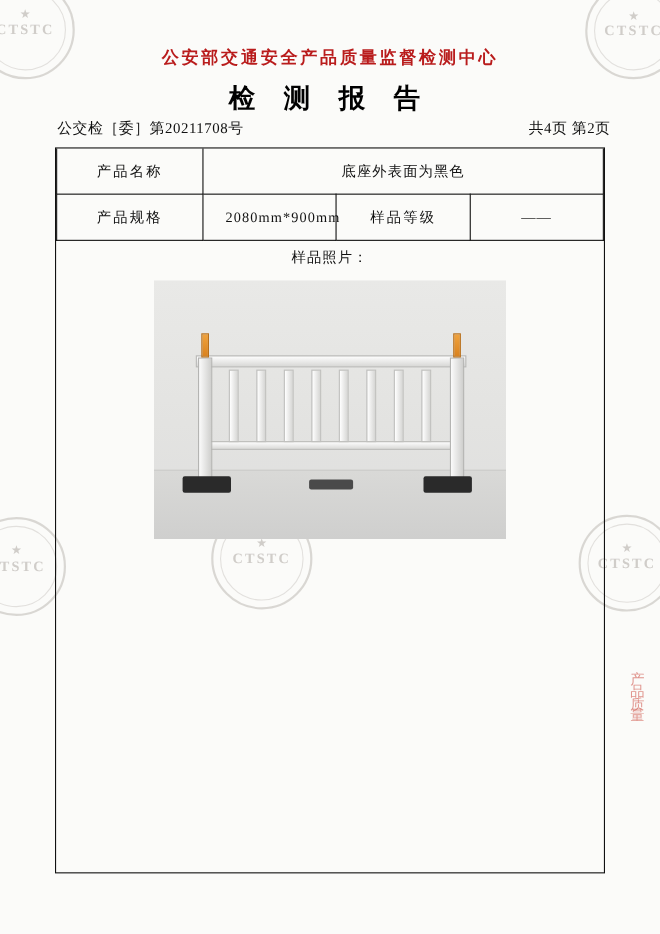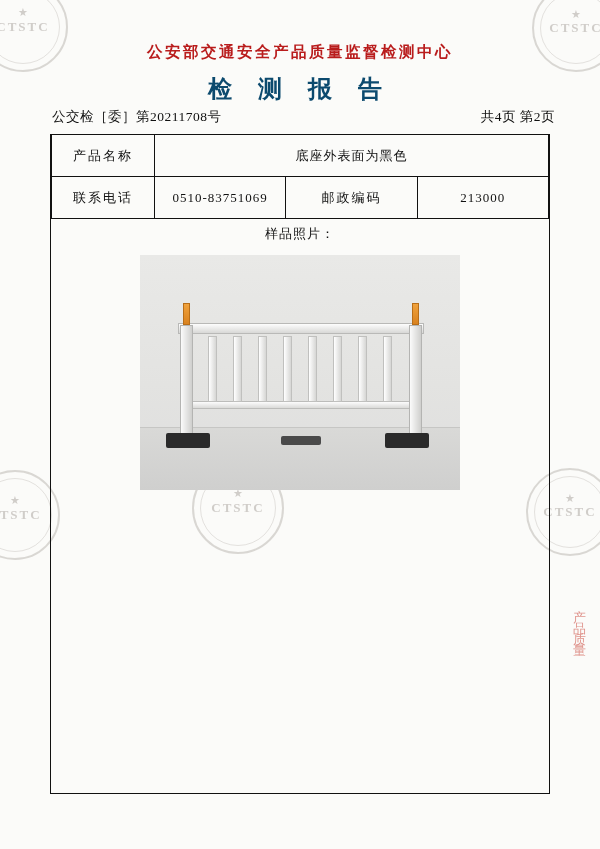--- a/index.html
+++ b/index.html
@@ -78,21 +78,21 @@
     font-size: 15.5px;
     font-weight: bold;
     letter-spacing: 2.5px;
     color: #b91c1c;
   }
   .hdr .line2 {
     margin-top: 10px;
     font-size: 24px;
     font-weight: bold;
     letter-spacing: 10px;
-    color: #0c4a6e;
+    color: #000000;
   }
 
   .docno {
     position: absolute;
     left: 52px;
     top: 108px;
     font-size: 13.5px;
     letter-spacing: 0.5px;
   }
   .pageno {
@@ -119,21 +119,21 @@
     width: 100%;
     border-collapse: collapse;
     table-layout: fixed;
   }
   table.info td {
     border: 1px solid #111;
     height: 41px;
     font-size: 13px;
     text-align: center;
     vertical-align: middle;
-    padding: 0 5px;
+    padding: 0 20px;
     letter-spacing: 1px;
   }
   table.info td.lbl {
     width: 92px;
     letter-spacing: 2px;
   }
   table.info td.lbl.sp {
     letter-spacing: 8px;
     text-indent: 8px;
   }
@@ -298,24 +298,24 @@
 
   <div class="frame">
 
     <table class="info">
       <tbody>
           <tr>
         <td class="lbl noleft">产品名称</td>
         <td colspan="3" class="noright">底座外表面为黑色</td>
       </tr>
       <tr>
-        <td class="lbl noleft">联系电话</td>
-        <td>0510-83751069</td>
-        <td class="lbl">邮政编码</td>
-        <td class="noright">213000</td>
+        <td class="lbl noleft">产品规格</td>
+        <td>2080mm*900mm</td>
+        <td class="lbl">样品等级</td>
+        <td class="noright" style="width:108px">——</td>
       </tr>
     </tbody>
       </table>
 
 
     <div class="photo-sec">
       <div>样品照片：</div>
 
       <div class="photo-wrap">
         <div class="ph-bg"></div>

